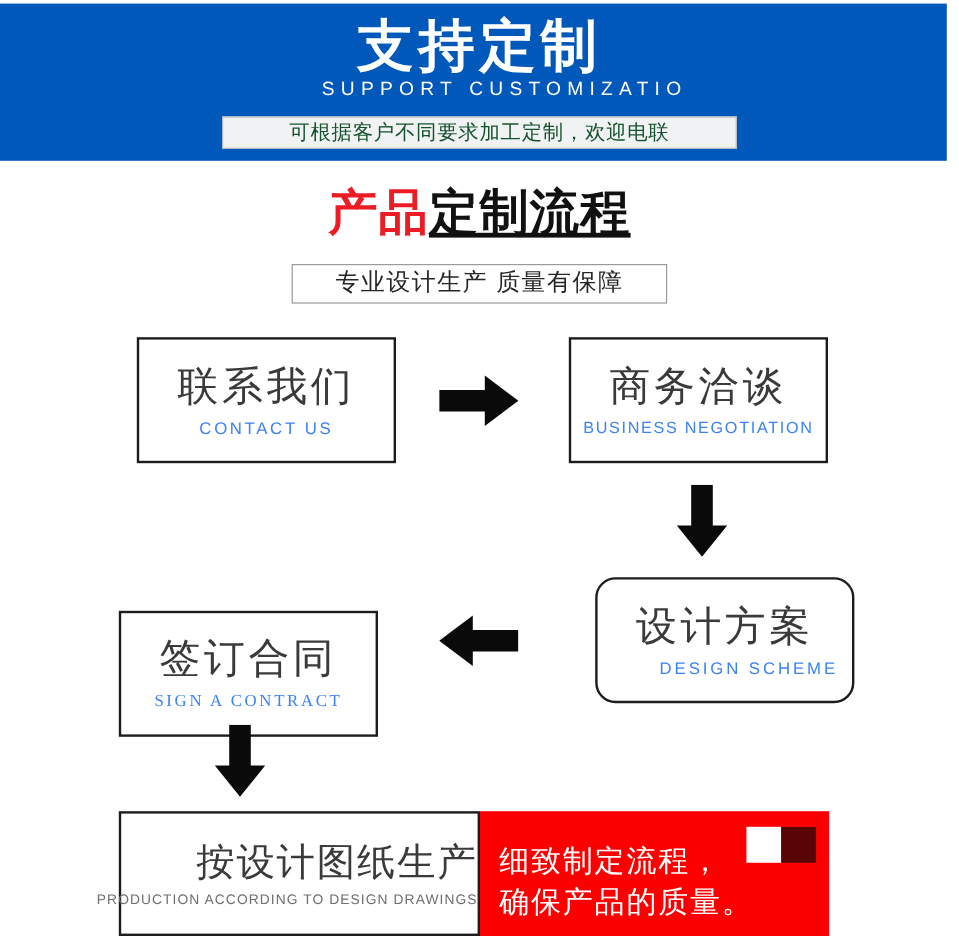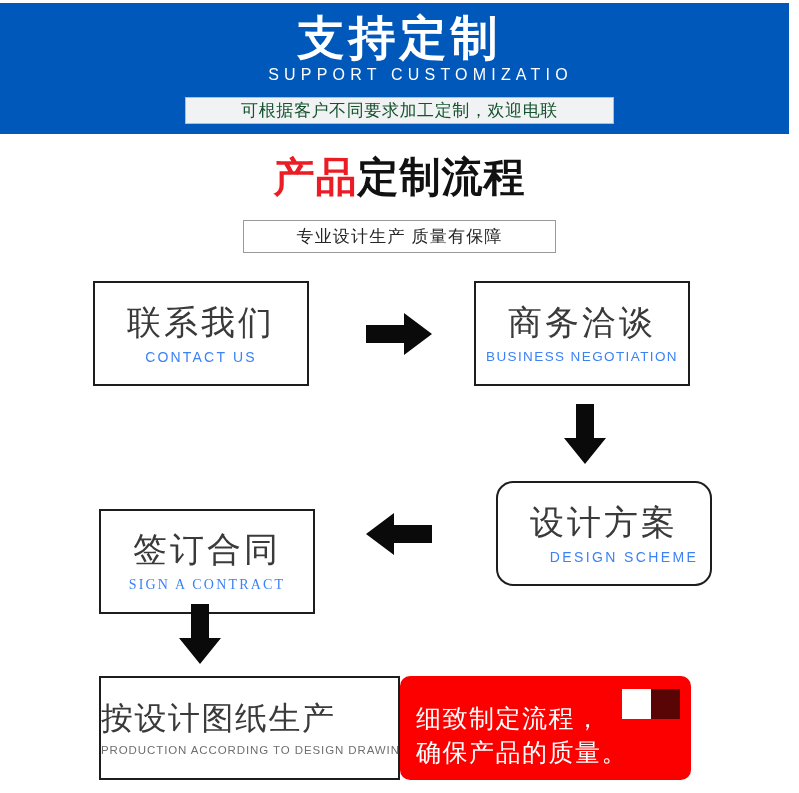--- a/index.html
+++ b/index.html
@@ -79,32 +79,32 @@
     top: 151px;
     width: 799px;
     text-align: center;
     font-size: 41px;
     font-weight: bold;
     line-height: 52px;
     letter-spacing: 1px;
     white-space: nowrap;
   }
   .sect-title .hl { color: #ec1c24; text-align: center; }
-  .sect-title .rest { color: #111111; }
+  .sect-title .rest { color: #111111; text-decoration: underline; }
 
   .sect-sub {
     position: absolute;
     left: 243px;
     top: 220px;
     width: 313px;
     height: 33px;
     box-sizing: border-box;
     border: 1px solid #9a9a9a;
     color: #262626;
-    font-size: 17px;
+    font-size: 20px;
     line-height: 31px;
     text-align: center;
     letter-spacing: 1.2px;
     white-space: nowrap;
   }
 
   
   .fbox {
     position: absolute;
     box-sizing: border-box;
@@ -124,21 +124,21 @@
   }
   .fbox .en {
     color: #3b82f6;
     font-size: 14px;
     line-height: 20px;
     letter-spacing: 2.2px;
     white-space: nowrap;
     margin-top: 4px;
   }
 
-  #box-contact      { left: 93px;  top: 281px; width: 216px; height: 105px; }
+  #box-contact      { left: 114px;  top: 281px; width: 216px; height: 105px; }
   #box-negotiation  { left: 474px; top: 281px; width: 216px; height: 105px; }
   #box-contract     { left: 99px;  top: 509px; width: 216px; height: 105px; font-family: Liberation Serif, serif; }
   #box-design       { left: 496px; top: 481px; width: 216px; height: 105px; border-radius: 17px; }
 
   #box-negotiation .en { letter-spacing: 1.4px; font-size: 13.5px; }
   #box-design .en { letter-spacing: 2.4px; padding-left: 40px; }
 
   
   .arrow { position: absolute; }
   .arrow svg { display: block; }
@@ -153,22 +153,23 @@
     position: absolute;
     left: 99px;
     top: 676px;
     width: 301px;
     height: 104px;
     box-sizing: border-box;
     border: 2px solid #1d1d1d;
     background: #ffffff;
     display: flex;
     flex-direction: column;
-    align-items: flex-start;
+    align-items: flex-end;
     justify-content: center;
+    padding-left: 39px;
   }
   .prod-box .cn {
     color: #3a3a3a;
     font-size: 32px;
     line-height: 40px;
     letter-spacing: 1.5px;
     white-space: nowrap;
   }
   .prod-box .en {
     color: #6f6f6f;
@@ -180,21 +181,20 @@
   }
 
   .red-panel {
     position: absolute;
     left: 400px;
     top: 676px;
     width: 291px;
     height: 104px;
     background: #fc0000;
     overflow: hidden;
-    border-radius: 10px;
   }
   .red-panel .line {
     position: absolute;
     left: 16px;
     color: #ffffff;
     font-size: 25px;
     line-height: 32px;
     letter-spacing: 1.5px;
     white-space: nowrap;
   }

